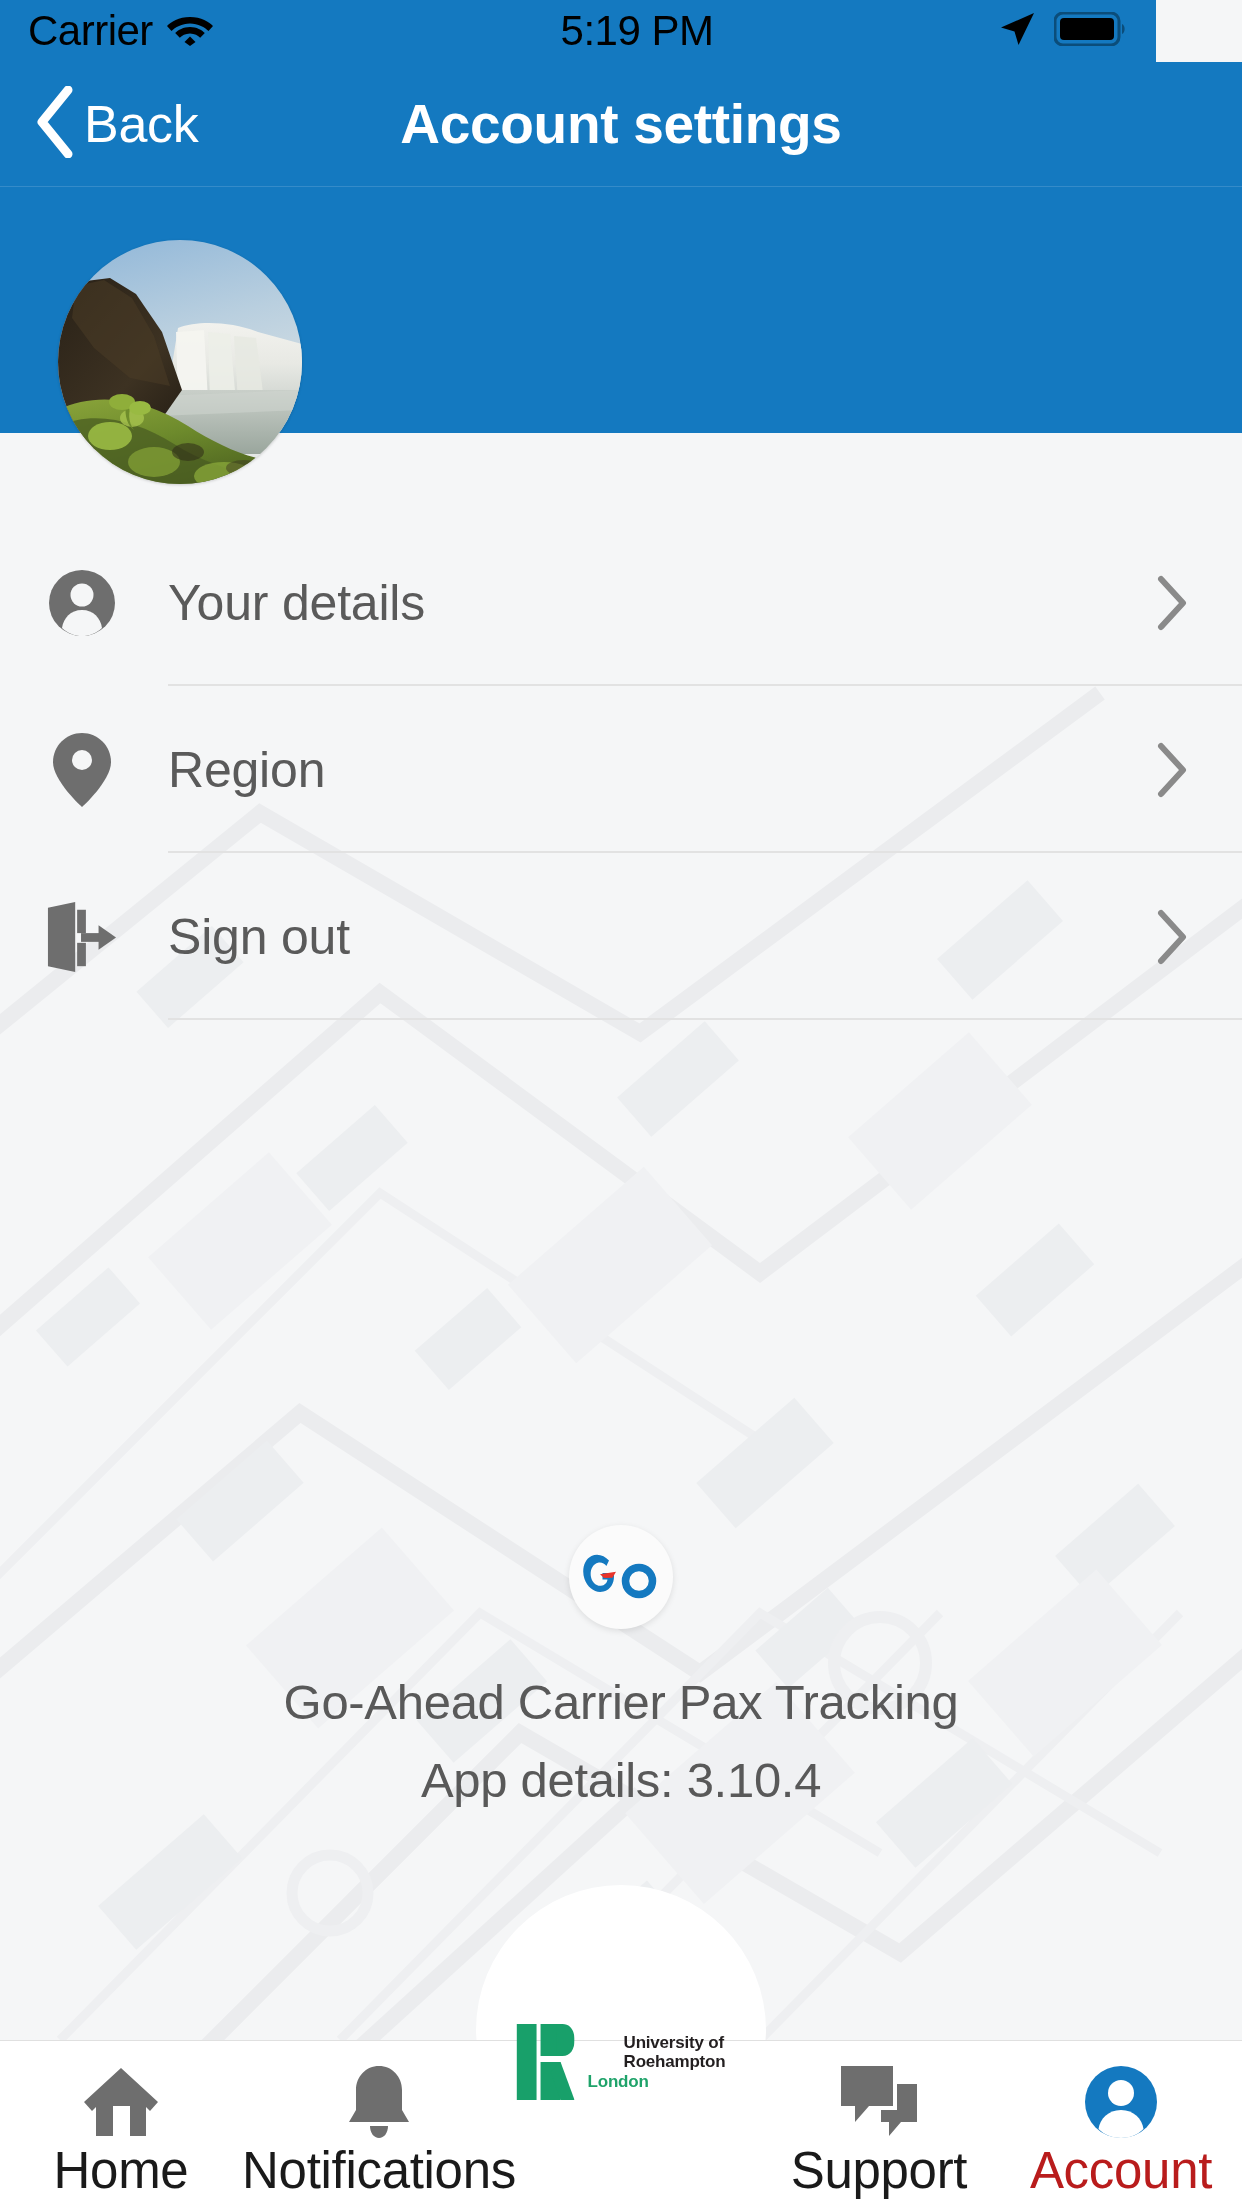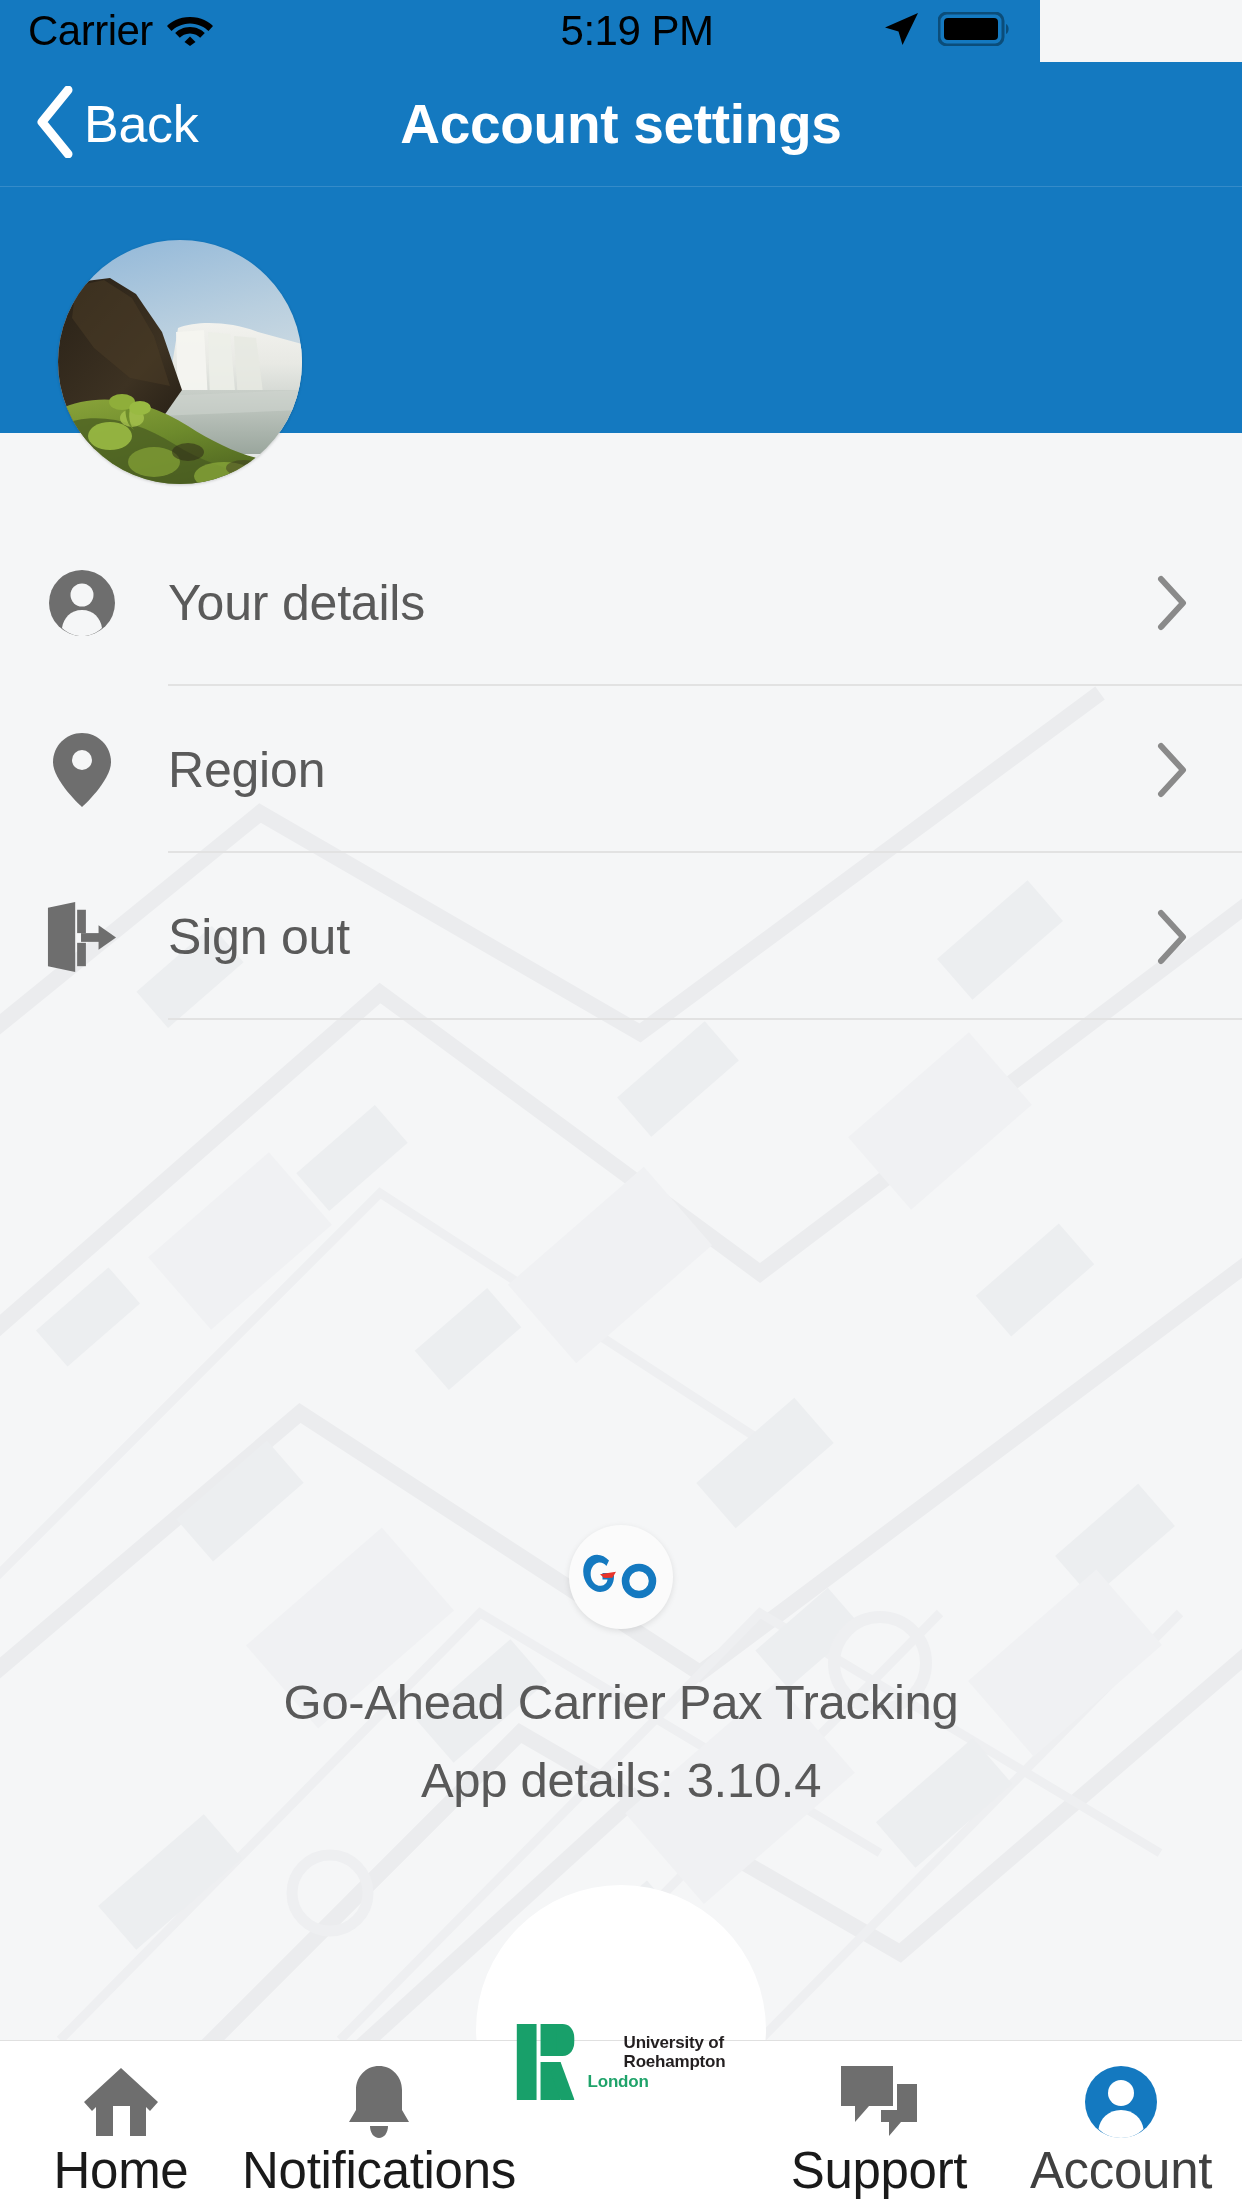--- a/index.html
+++ b/index.html
@@ -8,21 +8,21 @@
     font-family:"Liberation Sans", sans-serif;
     background:#f5f6f7;
     overflow:hidden;
     position:relative;
     -webkit-font-smoothing:antialiased;
   }
   #app { position:absolute; inset:0; }
 
   
   .statusbar{
-    position:absolute; left:0; top:0; width:1040px; height:62px;
+    position:absolute; left:0; top:0; width:1156px; height:62px;
     background:var(--brand,#1479c0);
     display:flex; align-items:center;
   }
   .sb-left{ position:absolute; left:28px; top:0; height:62px; display:flex; align-items:center; gap:14px; }
   .sb-carrier{ color:#000; font-size:42px; letter-spacing:-0.5px; line-height:1; }
   .sb-center{ position:absolute; left:0; width:1242px; text-align:center; top:0; height:62px;
     display:flex; align-items:center; justify-content:center;padding-left:16px; }
   .sb-time{ color:#000; font-size:42px; font-weight:400; letter-spacing:-0.5px; }
   .sb-right{ position:absolute; right:30px; top:0; height:62px; display:flex; align-items:center; gap:18px; }
 
@@ -128,21 +128,21 @@
     background:#ffffff; border-top:1px solid #e0e0e0;
     box-sizing:border-box; display:flex; z-index:8;
   }
   .tab{
     flex:1; display:flex; flex-direction:column;
     align-items:center; justify-content:flex-start;
     padding-top:22px; cursor:pointer;
   }
   .tab-icon{ height:78px; display:flex; align-items:center; justify-content:center; }
   .tab-label{ font-size:51px; letter-spacing:-0.3px; color:#1a1a1a; }
-  .tab.active .tab-label{ color:#404040; }
+  .tab.active .tab-label{ color:#b91c1c; }
   .tab.spacer{ pointer-events:none; }
 </style>
 </head>
 <body>
 
 <div id="app">
 
   <div class="statusbar">
     <div class="sb-left">
       <span class="sb-carrier">Carrier</span>

